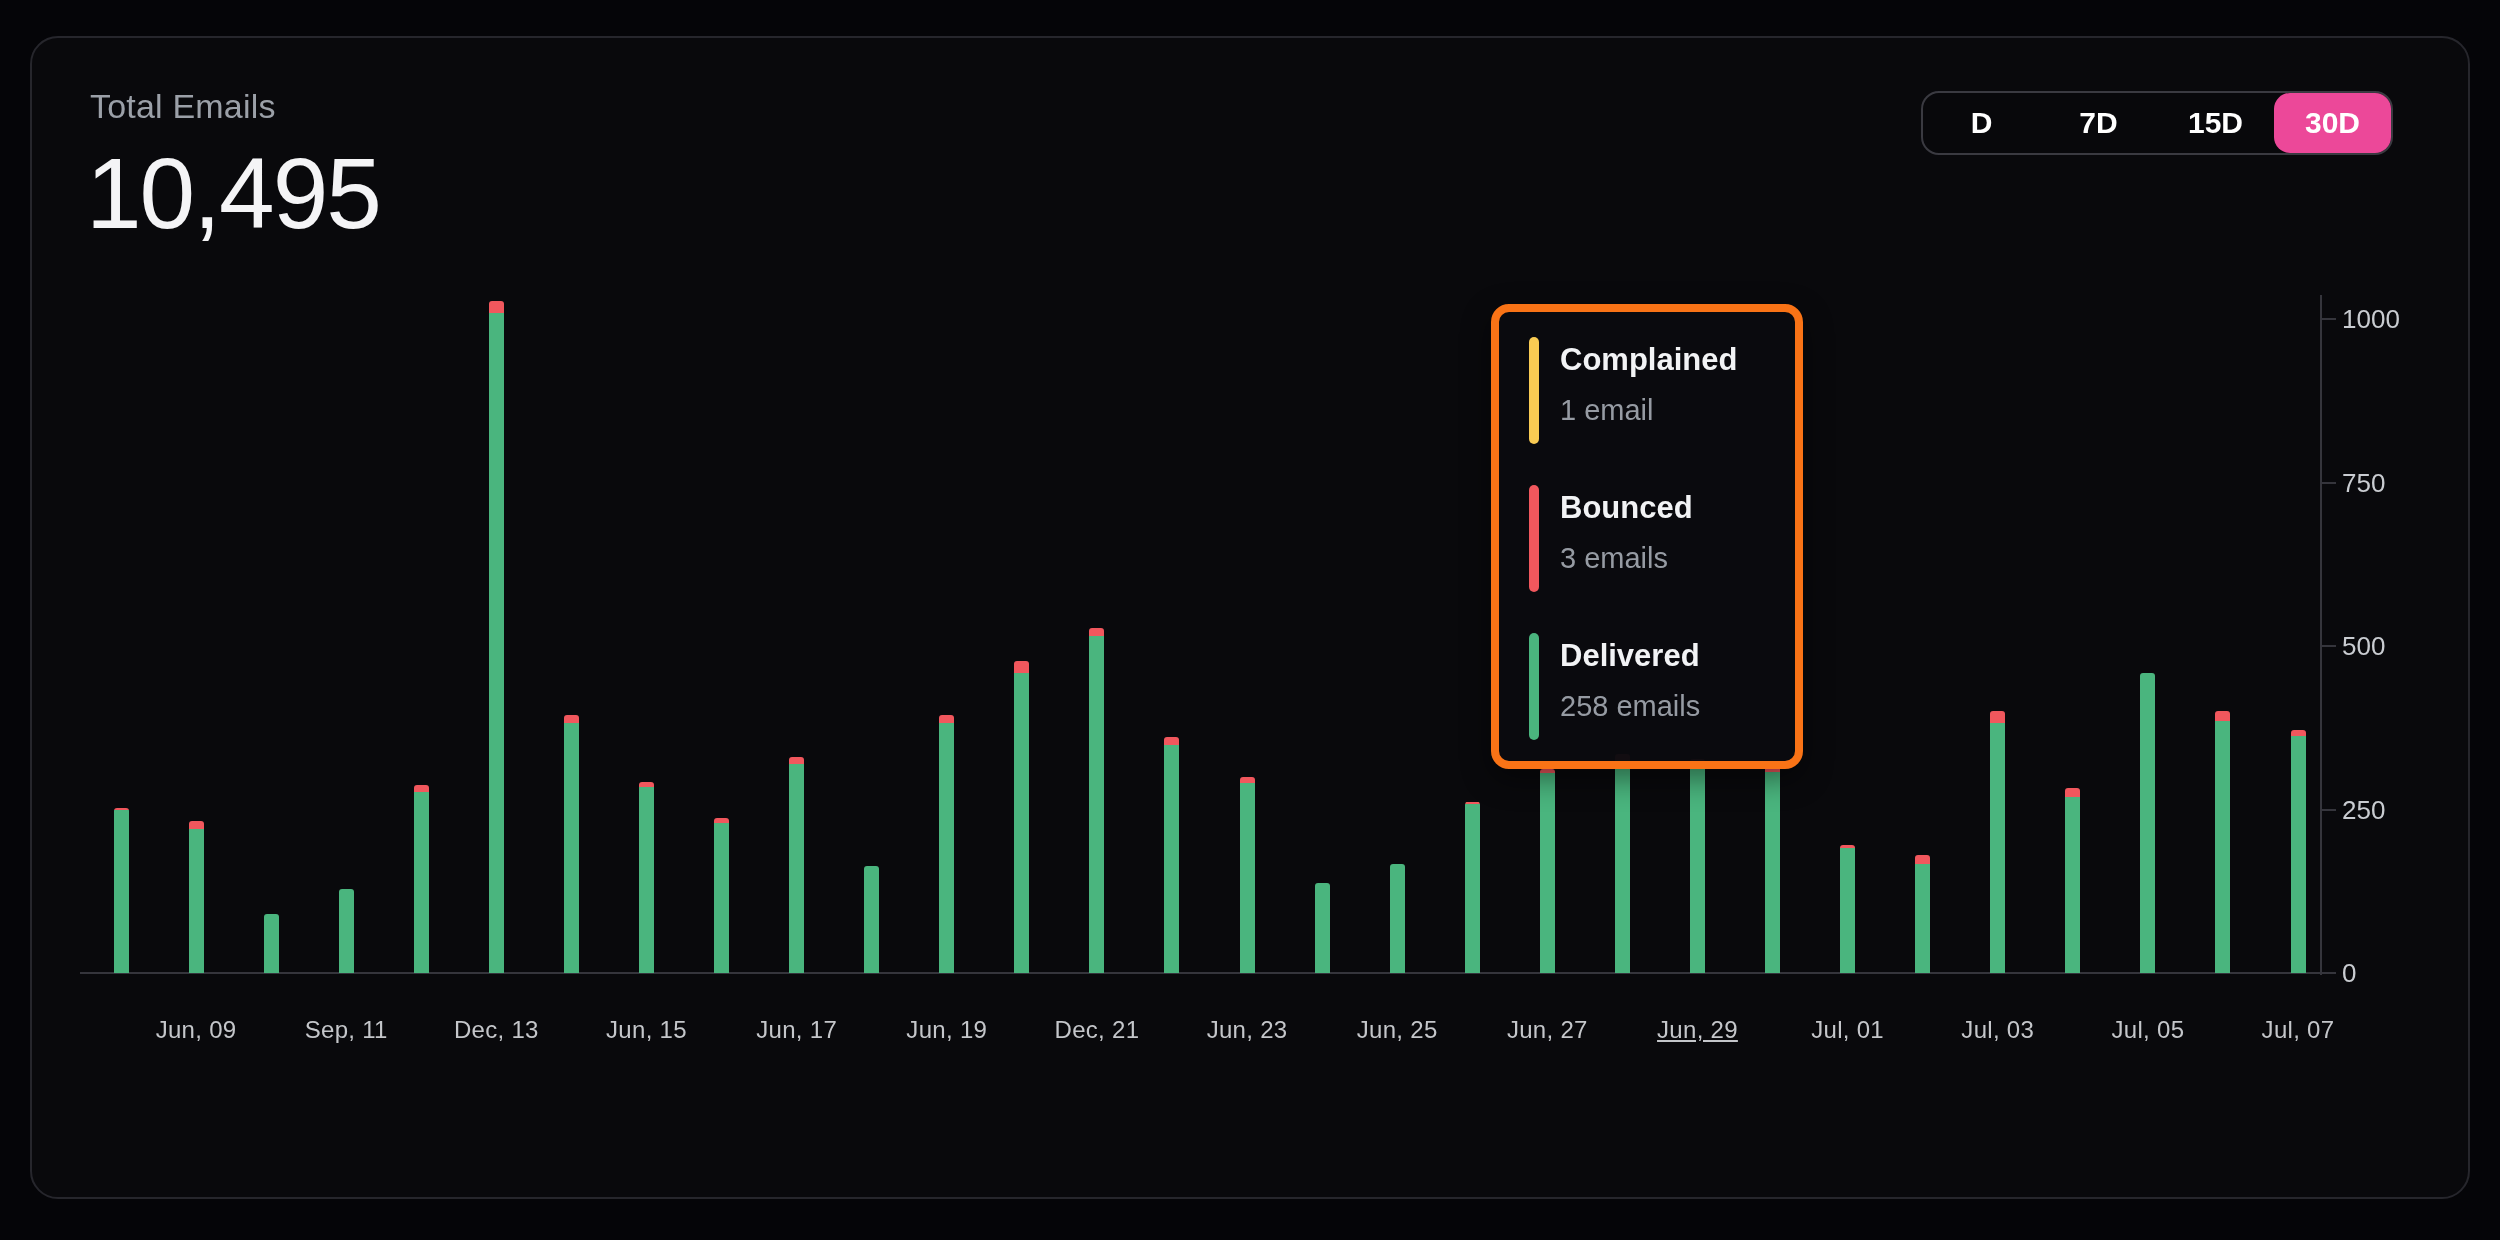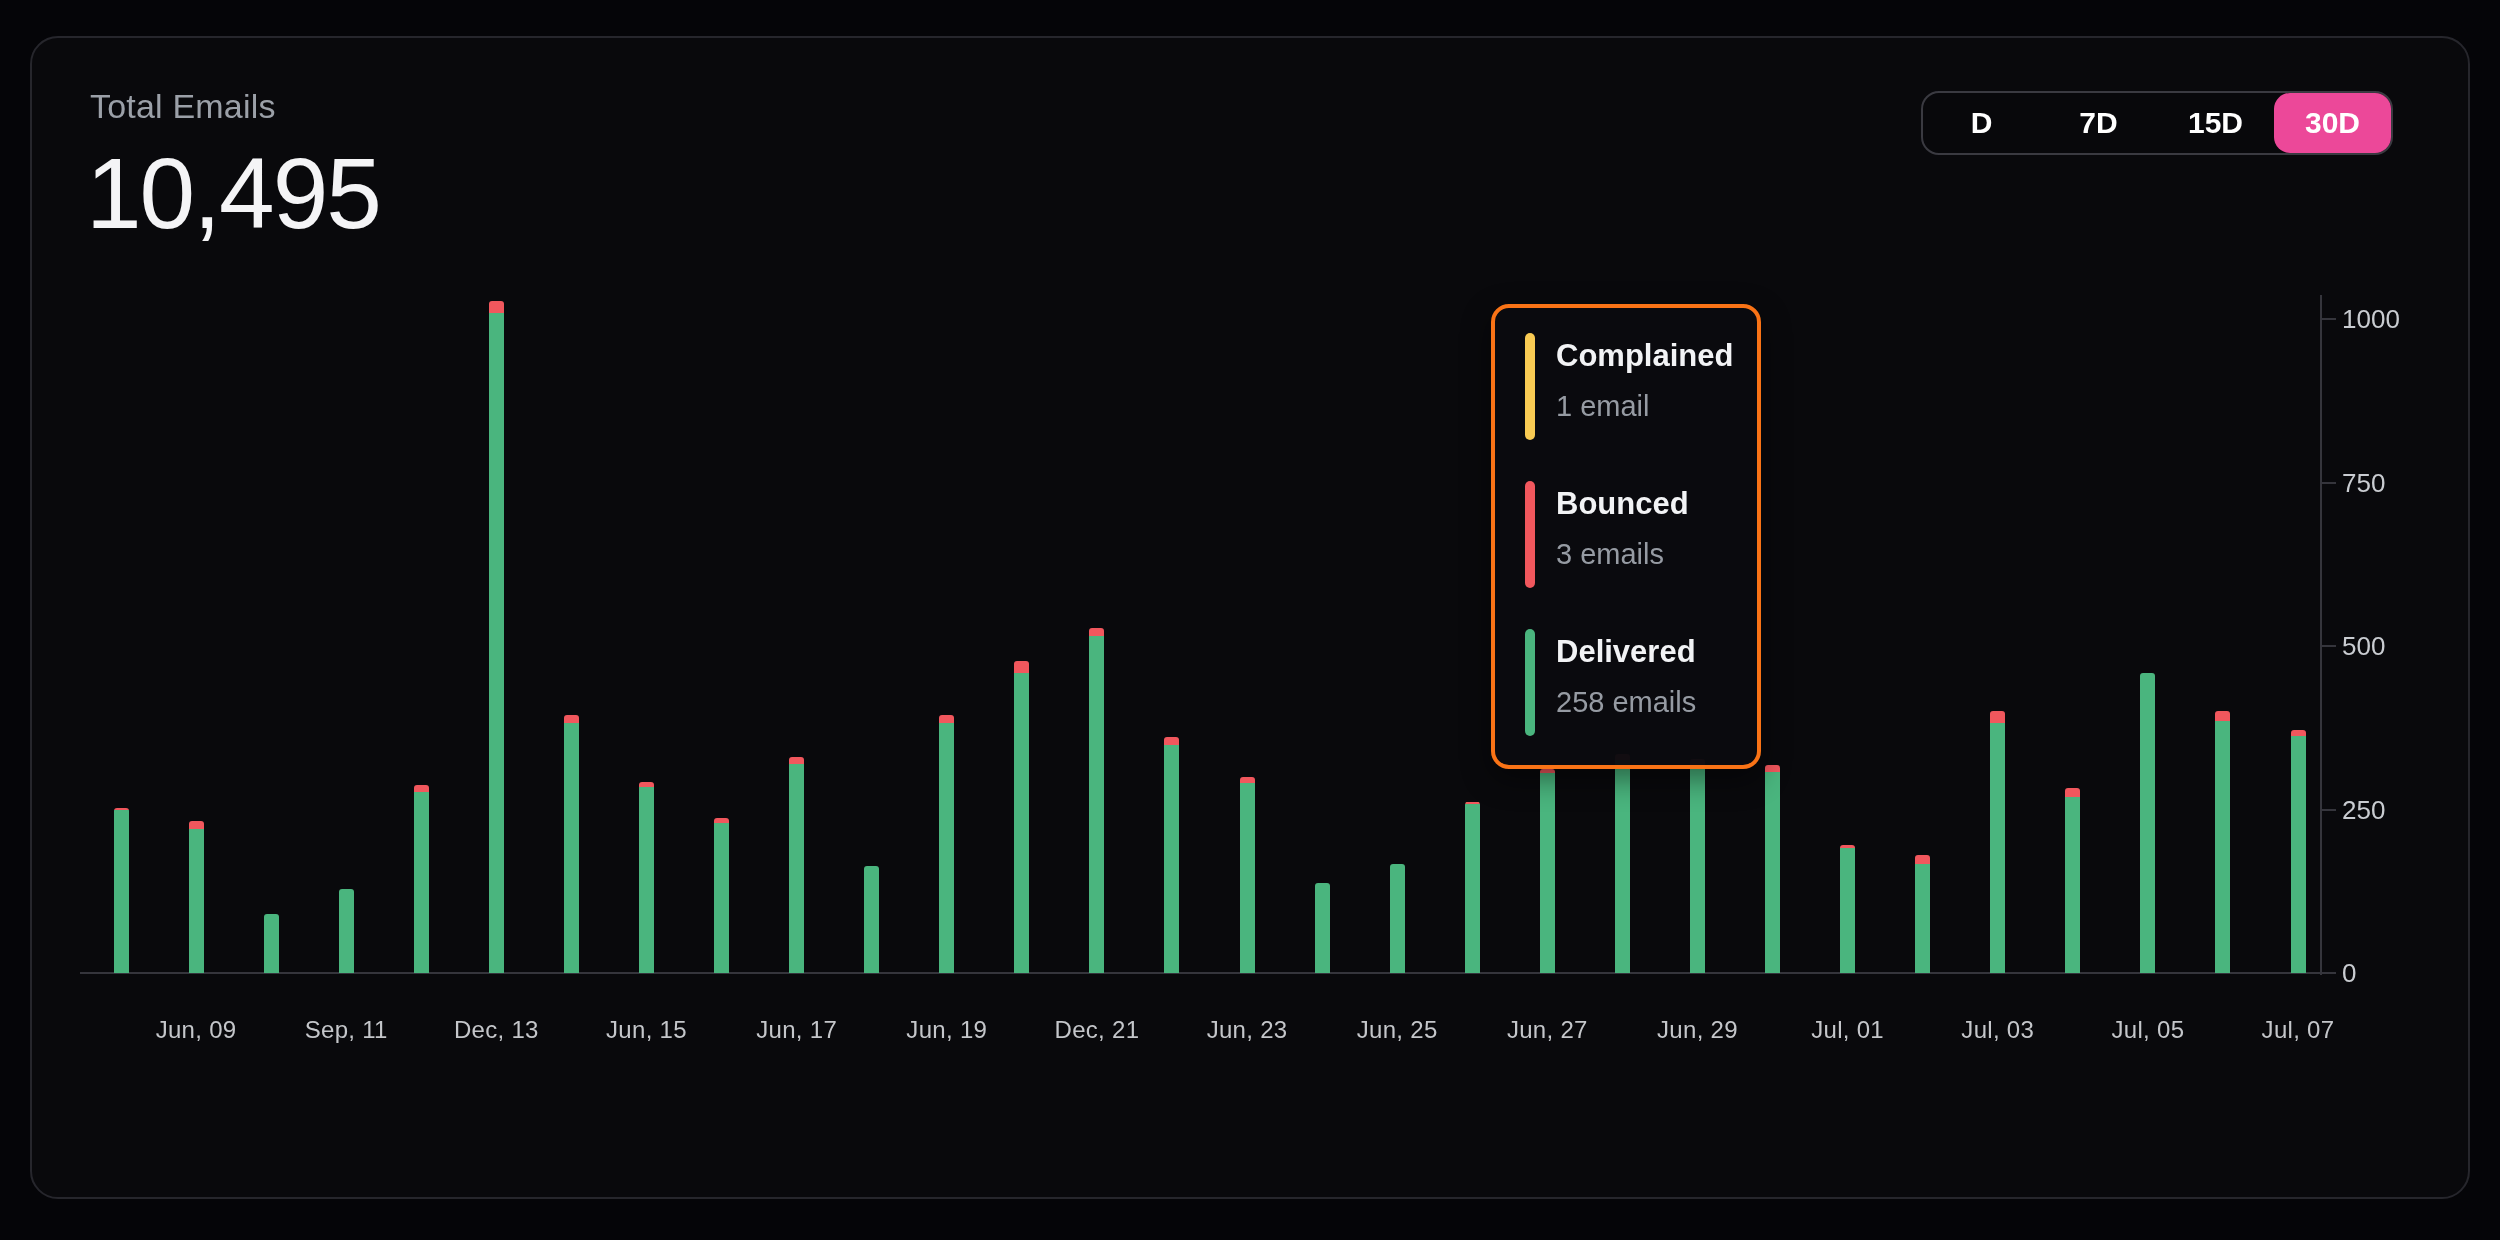--- a/index.html
+++ b/index.html
@@ -25,22 +25,22 @@
   .axis-x-line { position:absolute; left:48px; top:934px; width:2242px; height:2px; background:#35353c; }
   .y-tick-line { position:absolute; width:14px; height:2px; background:#35353c; left:2290px; }
   .y-tick-label { position:absolute; left:2310px; width:90px; font-size:26px; color:#c9ccd1;
                   transform:translateY(-50%); }
   .x-tick-label { position:absolute; top:978px; font-size:24px; color:#c4c6ca;
                   transform:translateX(-50%); white-space:nowrap; letter-spacing:.3px; }
   .bar { position:absolute; width:15px; bottom:228px; border-radius:3px 3px 0 0; overflow:hidden;
          display:flex; flex-direction:column; }
   .seg { width:100%; }
   
-  .tooltip { position:absolute; left:1459px; top:266px; width:270px; height:465px;
-             background:rgba(10,10,14,.97); border:4px solid #f97316; border-radius:18px;
+  .tooltip { position:absolute; left:1459px; top:266px; width:312px; height:465px;
+             background:rgba(10,10,14,.97); border:8px solid #f97316; border-radius:18px;
              padding:25px 0 0 30px; z-index:5; box-shadow:0 10px 30px rgba(0,0,0,.45); }
   .tt-row { display:flex; height:107px; margin-bottom:41px; }
   .tt-bar { width:10px; height:107px; border-radius:6px; flex:0 0 10px; }
   .tt-text { margin-left:21px; padding-top:4px; display:flex; flex-direction:column; }
   .tt-label { font-size:31px; font-weight:700; color:#f2f3f5; line-height:38px; }
   .tt-value { font-size:29px; color:#969ba3; line-height:34px; margin-top:14px; }
 </style>
 </head>
 <body>
 
@@ -227,21 +227,21 @@
         <div class="x-tick-label" style="left: 164.07px;">Jun, 09</div>
         <div class="x-tick-label" style="left: 314.21px;">Sep, 11</div>
         <div class="x-tick-label" style="left: 464.35px;">Dec, 13</div>
         <div class="x-tick-label" style="left: 614.49px;">Jun, 15</div>
         <div class="x-tick-label" style="left: 764.63px;">Jun, 17</div>
         <div class="x-tick-label" style="left: 914.77px;">Jun, 19</div>
         <div class="x-tick-label" style="left: 1064.91px;">Dec, 21</div>
         <div class="x-tick-label" style="left: 1215.05px;">Jun, 23</div>
         <div class="x-tick-label" style="left: 1365.19px;">Jun, 25</div>
         <div class="x-tick-label" style="left: 1515.33px;">Jun, 27</div>
-        <div class="x-tick-label" style="left: 1665.47px;">Jun, 29</div>
+        <div class="x-tick-label" style="left: 1665.47px; text-decoration: underline;">Jun, 29</div>
         <div class="x-tick-label" style="left: 1815.61px;">Jul, 01</div>
         <div class="x-tick-label" style="left: 1965.75px;">Jul, 03</div>
         <div class="x-tick-label" style="left: 2115.89px;">Jul, 05</div>
         <div class="x-tick-label" style="left: 2266.03px;">Jul, 07</div>
       </div>
   </div>
 
   <div class="tooltip">
     <div class="tt-row">
       <div class="tt-bar" style="background: rgb(249, 203, 83);"></div>

